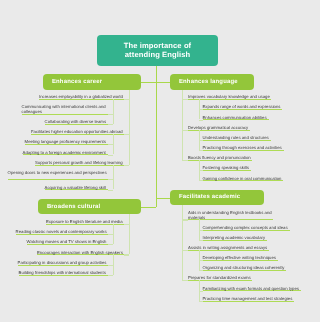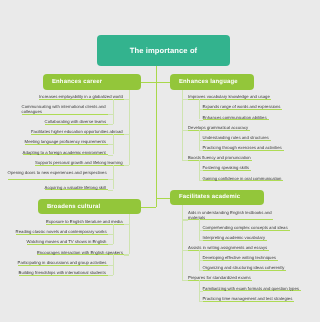--- a/index.html
+++ b/index.html
@@ -17,22 +17,23 @@
 .leaf-txt{display:block;border-bottom:1.3px solid #aedb55;}
 .vline{position:absolute;width:1.1px;background:#cfe4b0;}
 .hline{position:absolute;height:1.1px;background:#cfe4b0;}
 .vline.main{width:1.6px;background:#a9d84b;}
 .hline.main{height:1.6px;background:#a9d84b;}
 </style>
 </head>
 <body>
 
 <div id="map">
-    <div class="root-node" style="left: 97px; top: 35.2px; width: 133px; height: 30.6px;">
+    <div class="root-node" style="left: 97px; top: 35.2px; width: 121px; height: 30.6px;">
       <span>The importance of</span>
+      <span>attending English</span>
     </div>
     <div class="branch-node" style="top: 74px; width: 98px; height: 15.6px; left: 43px; padding-left: 8.9px;">
       <span>Enhances career</span>
     </div>
     <div class="leaf" style="top: 94.3px; width: 85px; height: 4.9px; left: 39px;">
       <span class="leaf-txt" style="height: 4.9px; white-space: nowrap;">Increases employability in a globalized world</span>
     </div>
     <div class="hline" style="left: 124px; top: 99.2px; width: 4.5px;"></div>
     <div class="leaf" style="top: 104.3px; width: 86px; height: 9.6px; left: 21.6px;">
       <span class="leaf-txt" style="height: 9.6px;">

